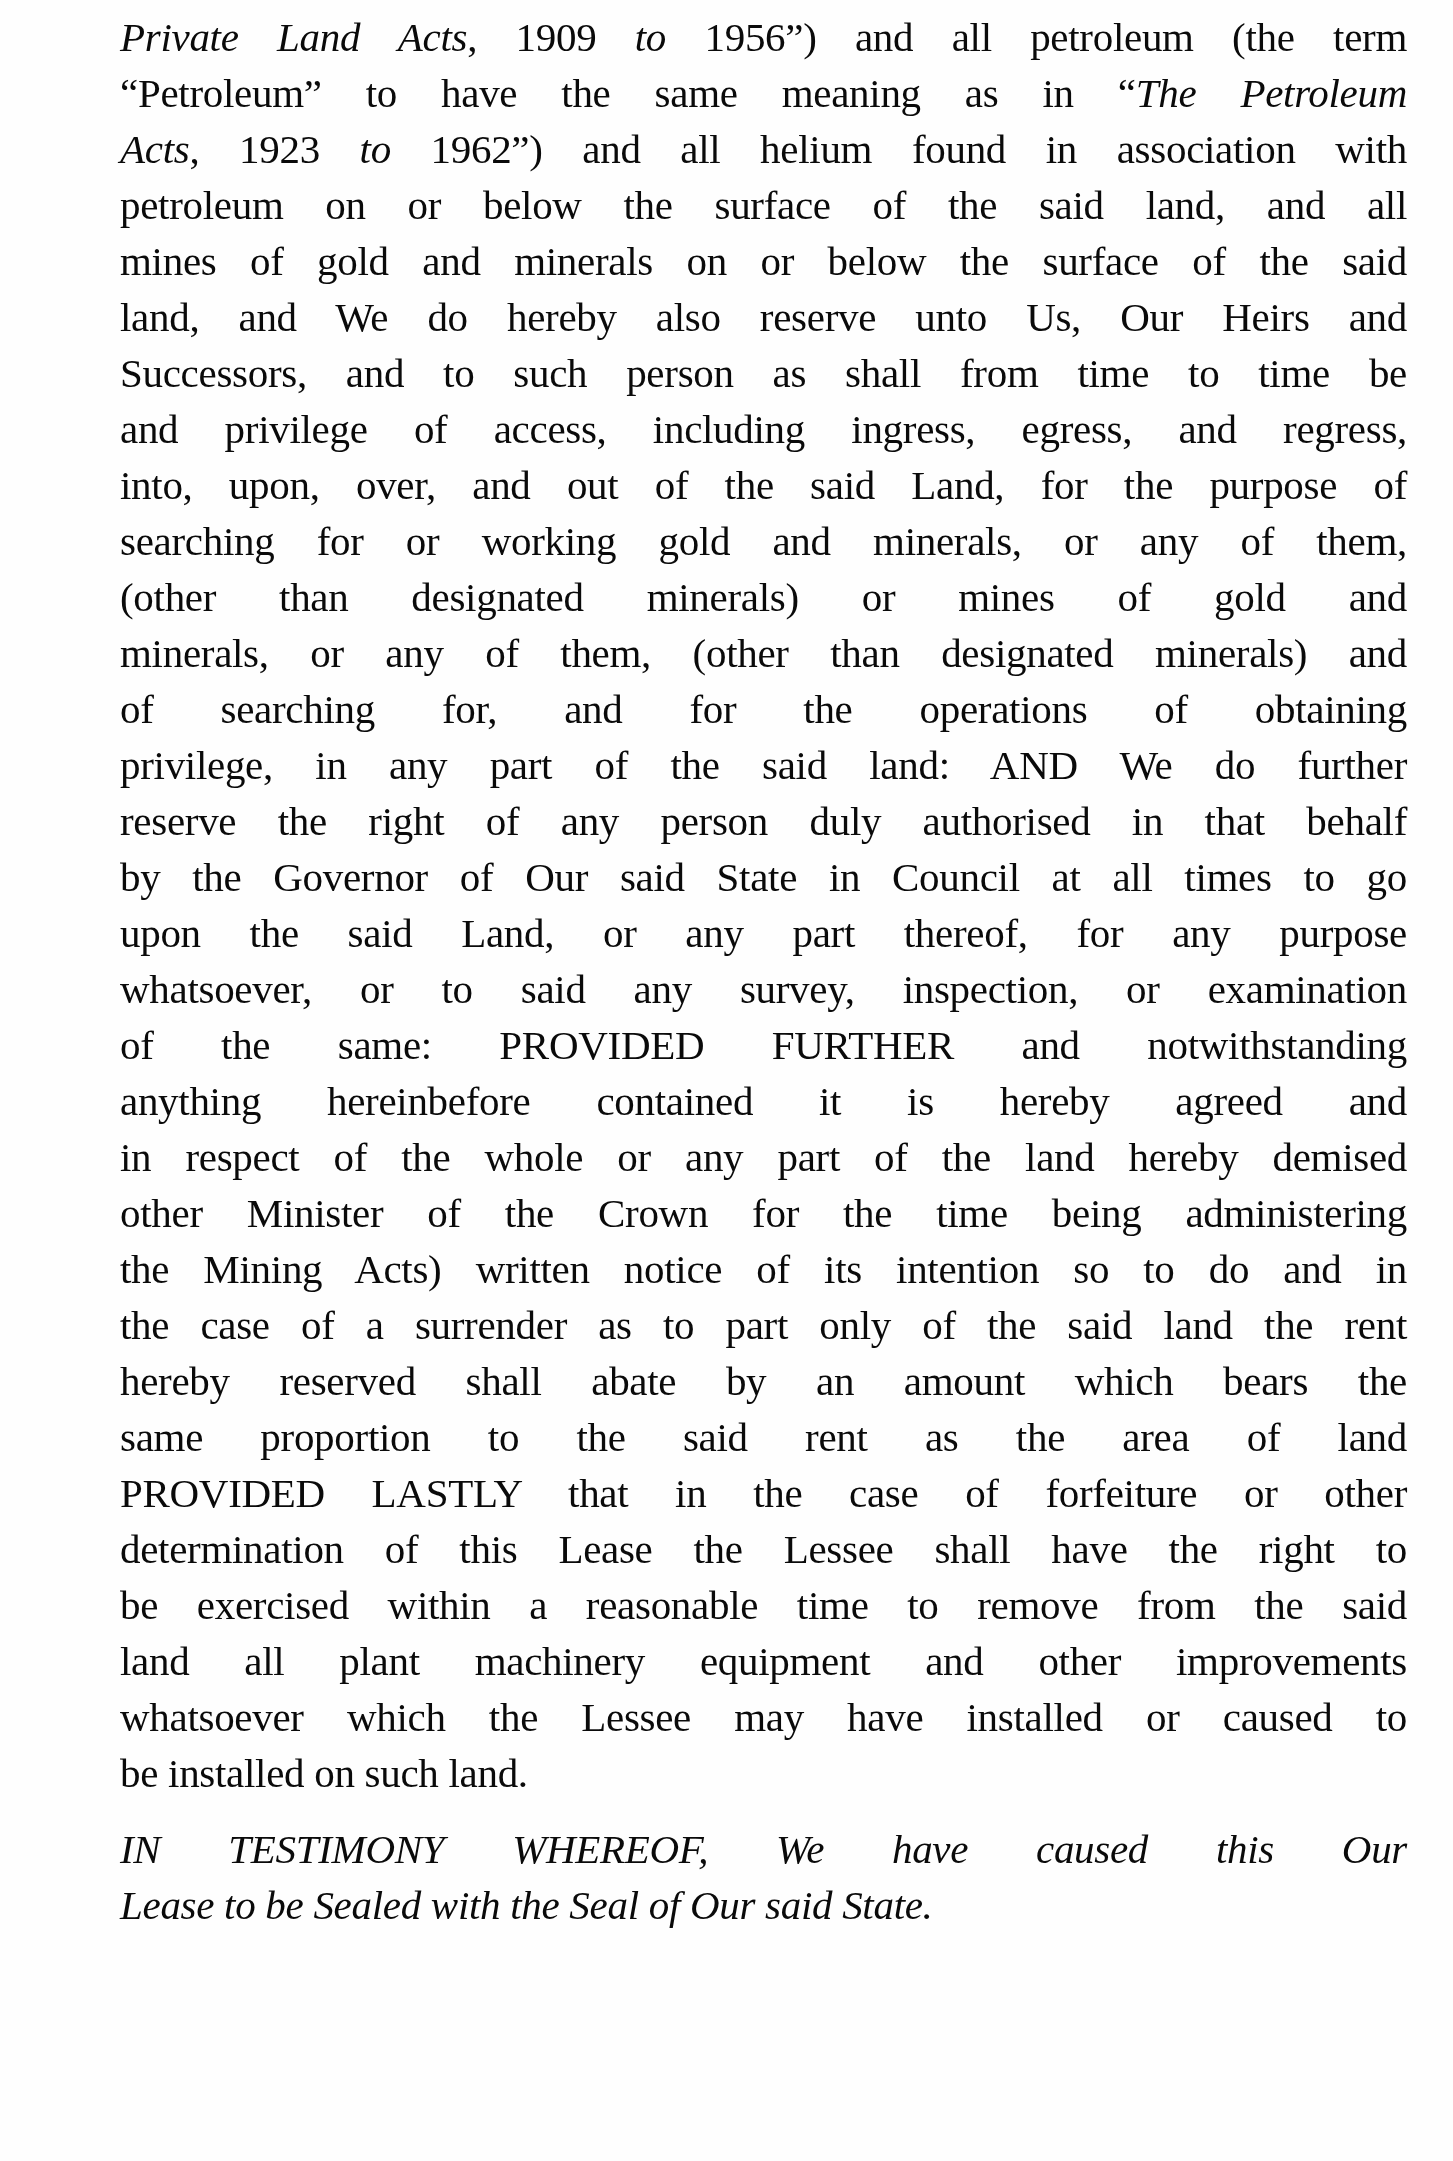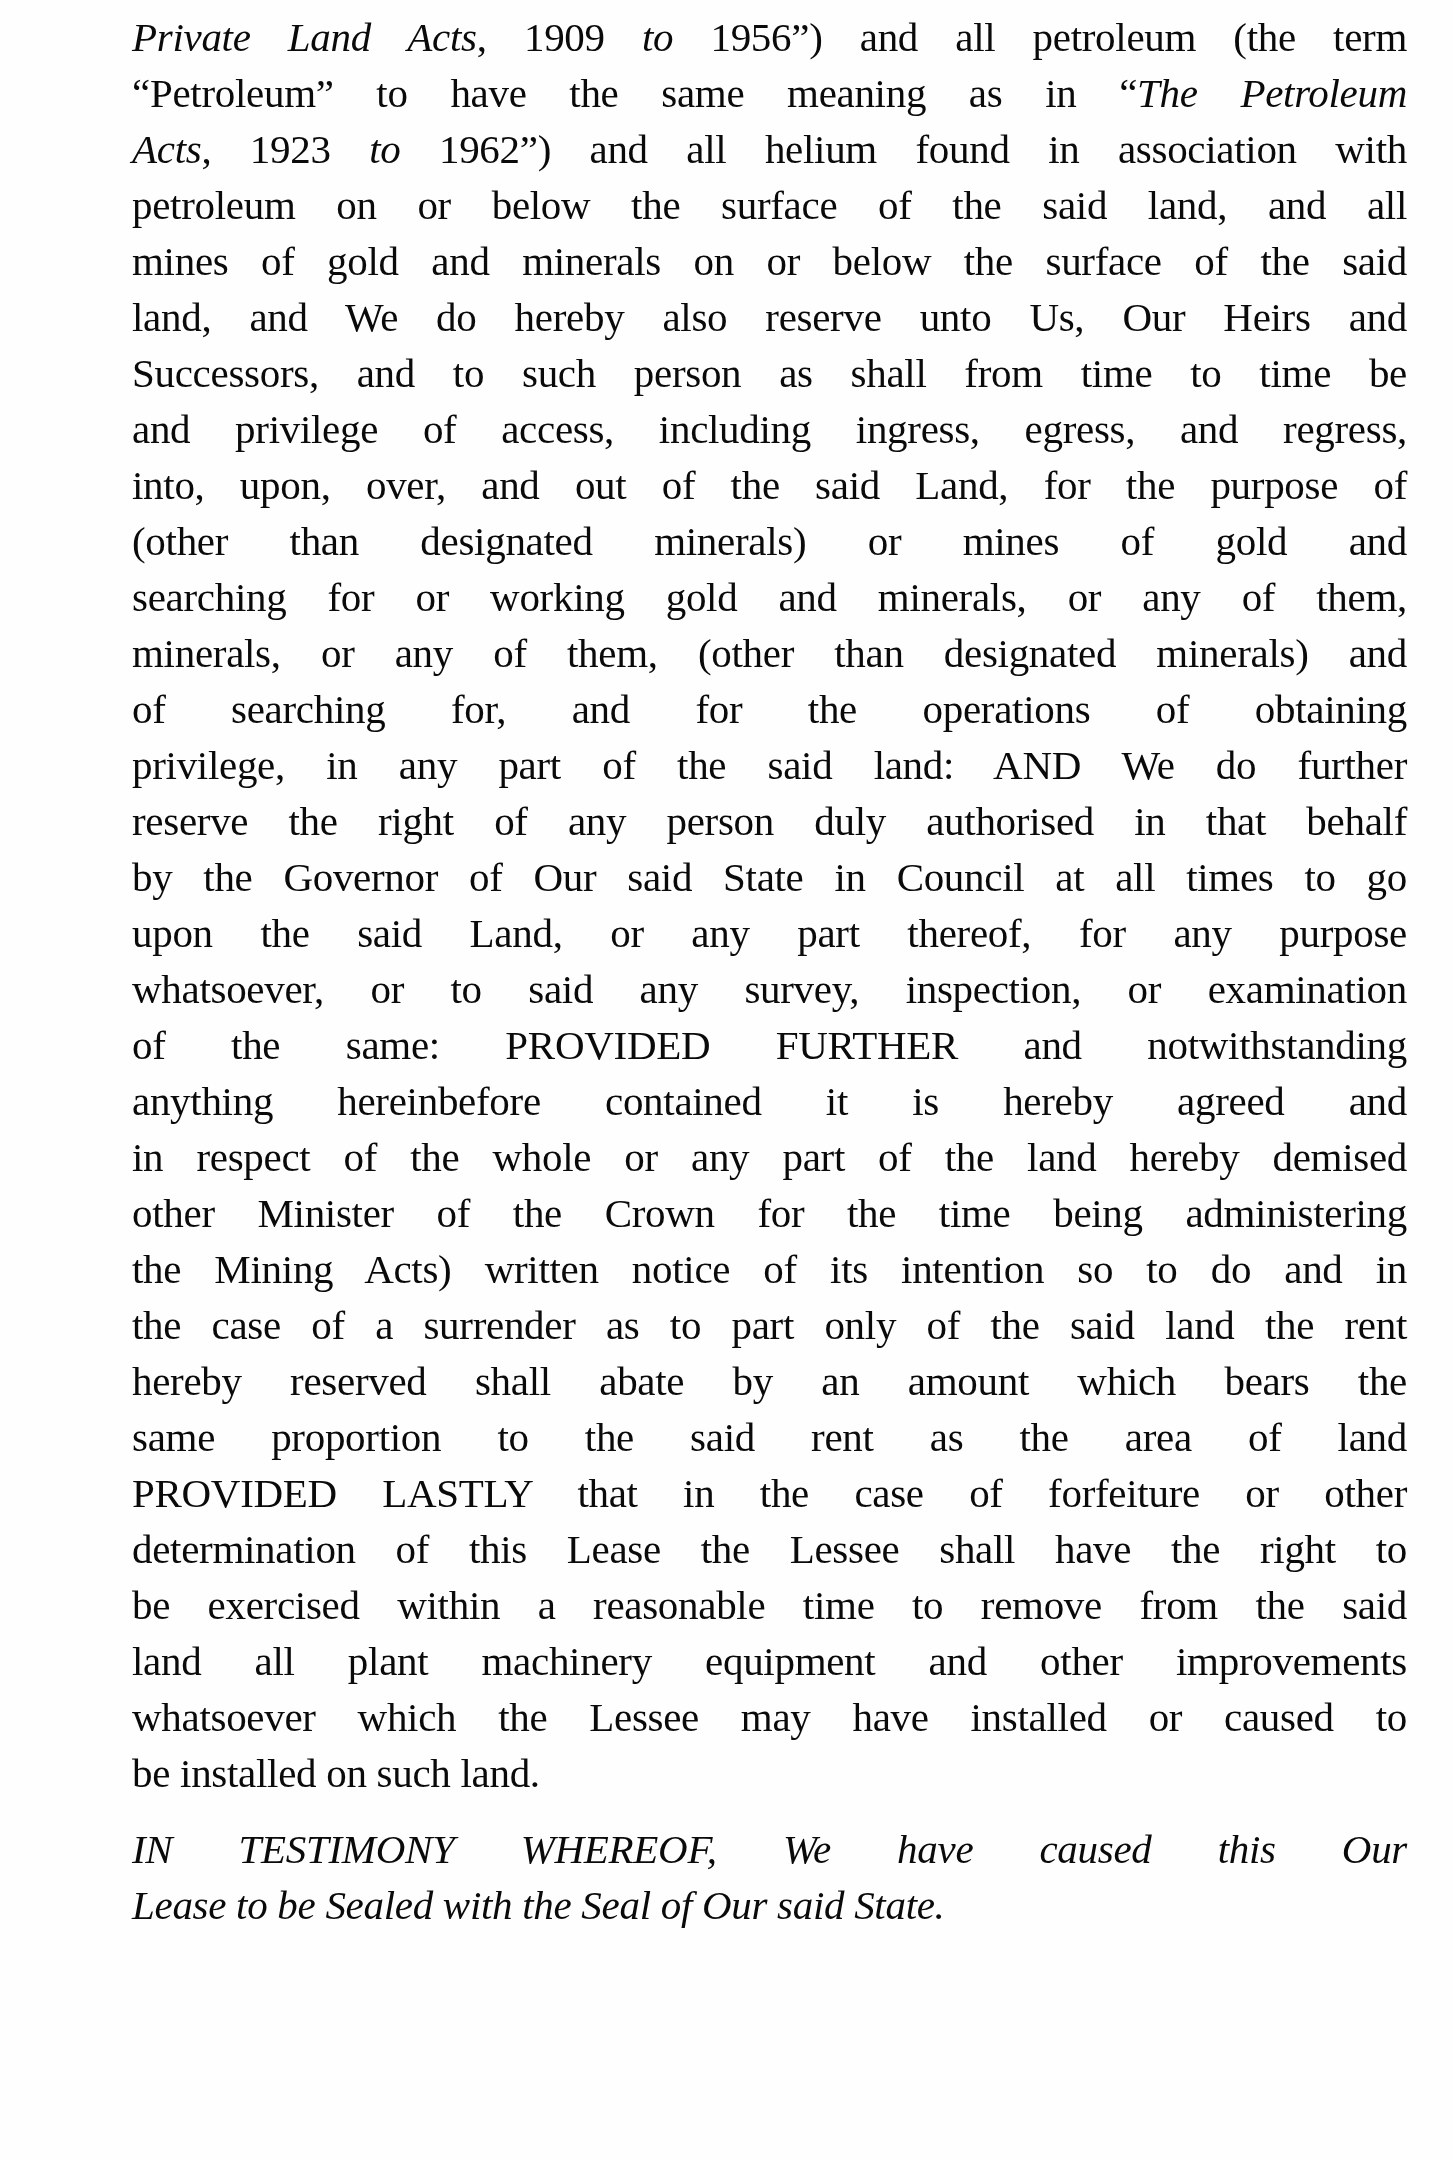--- a/index.html
+++ b/index.html
@@ -10,22 +10,21 @@
   .page {
     position: relative;
     width: 1453px;
     height: 2161px;
     background: #fefefe;
     overflow: hidden;
     font-family: "Liberation Serif", "DejaVu Serif", serif;
     color: #0a0a0a;
   }
   .text-block {
-    padding: 9px 46px 0 88px;
-    margin-left: 44px;
+    padding: 9px 46px 0 120px;
   }
   .line {
     font-size: 41px;
     line-height: 56px;
     letter-spacing: -0.3px;
     text-align: justify;
     text-align-last: justify;
     white-space: normal;
   }
   .line.last {
@@ -48,22 +47,22 @@
       <div class="paragraph">
         <div class="line"><span class="seg it">Private Land Acts</span><span class="seg">, 1909 </span><span class="seg it">to</span><span class="seg"> 1956”) and all petroleum (the term</span></div>
         <div class="line"><span class="seg">“Petroleum” to have the same meaning as in “</span><span class="seg it">The Petroleum</span></div>
         <div class="line"><span class="seg it">Acts</span><span class="seg">, 1923 </span><span class="seg it">to</span><span class="seg"> 1962”) and all helium found in association with</span></div>
         <div class="line"><span class="seg">petroleum on or below the surface of the said land, and all</span></div>
         <div class="line"><span class="seg">mines of gold and minerals on or below the surface of the said</span></div>
         <div class="line"><span class="seg">land, and We do hereby also reserve unto Us, Our Heirs and</span></div>
         <div class="line"><span class="seg">Successors, and to such person as shall from time to time be</span></div>
         <div class="line"><span class="seg">and privilege of access, including ingress, egress, and regress,</span></div>
         <div class="line"><span class="seg">into, upon, over, and out of the said Land, for the purpose of</span></div>
+        <div class="line"><span class="seg">searching for or working gold and minerals, or any of them,</span></div>
         <div class="line"><span class="seg">(other than designated minerals) or mines of gold and</span></div>
-        <div class="line"><span class="seg">searching for or working gold and minerals, or any of them,</span></div>
         <div class="line"><span class="seg">minerals, or any of them, (other than designated minerals) and</span></div>
         <div class="line"><span class="seg">of searching for, and for the operations of obtaining</span></div>
         <div class="line"><span class="seg">privilege, in any part of the said land: AND We do further</span></div>
         <div class="line"><span class="seg">reserve the right of any person duly authorised in that behalf</span></div>
         <div class="line"><span class="seg">by the Governor of Our said State in Council at all times to go</span></div>
         <div class="line"><span class="seg">upon the said Land, or any part thereof, for any purpose</span></div>
         <div class="line"><span class="seg">whatsoever, or to said any survey, inspection, or examination</span></div>
         <div class="line"><span class="seg">of the same: PROVIDED FURTHER and notwithstanding</span></div>
         <div class="line"><span class="seg">anything hereinbefore contained it is hereby agreed and</span></div>
         <div class="line"><span class="seg">in respect of the whole or any part of the land hereby demised</span></div>

